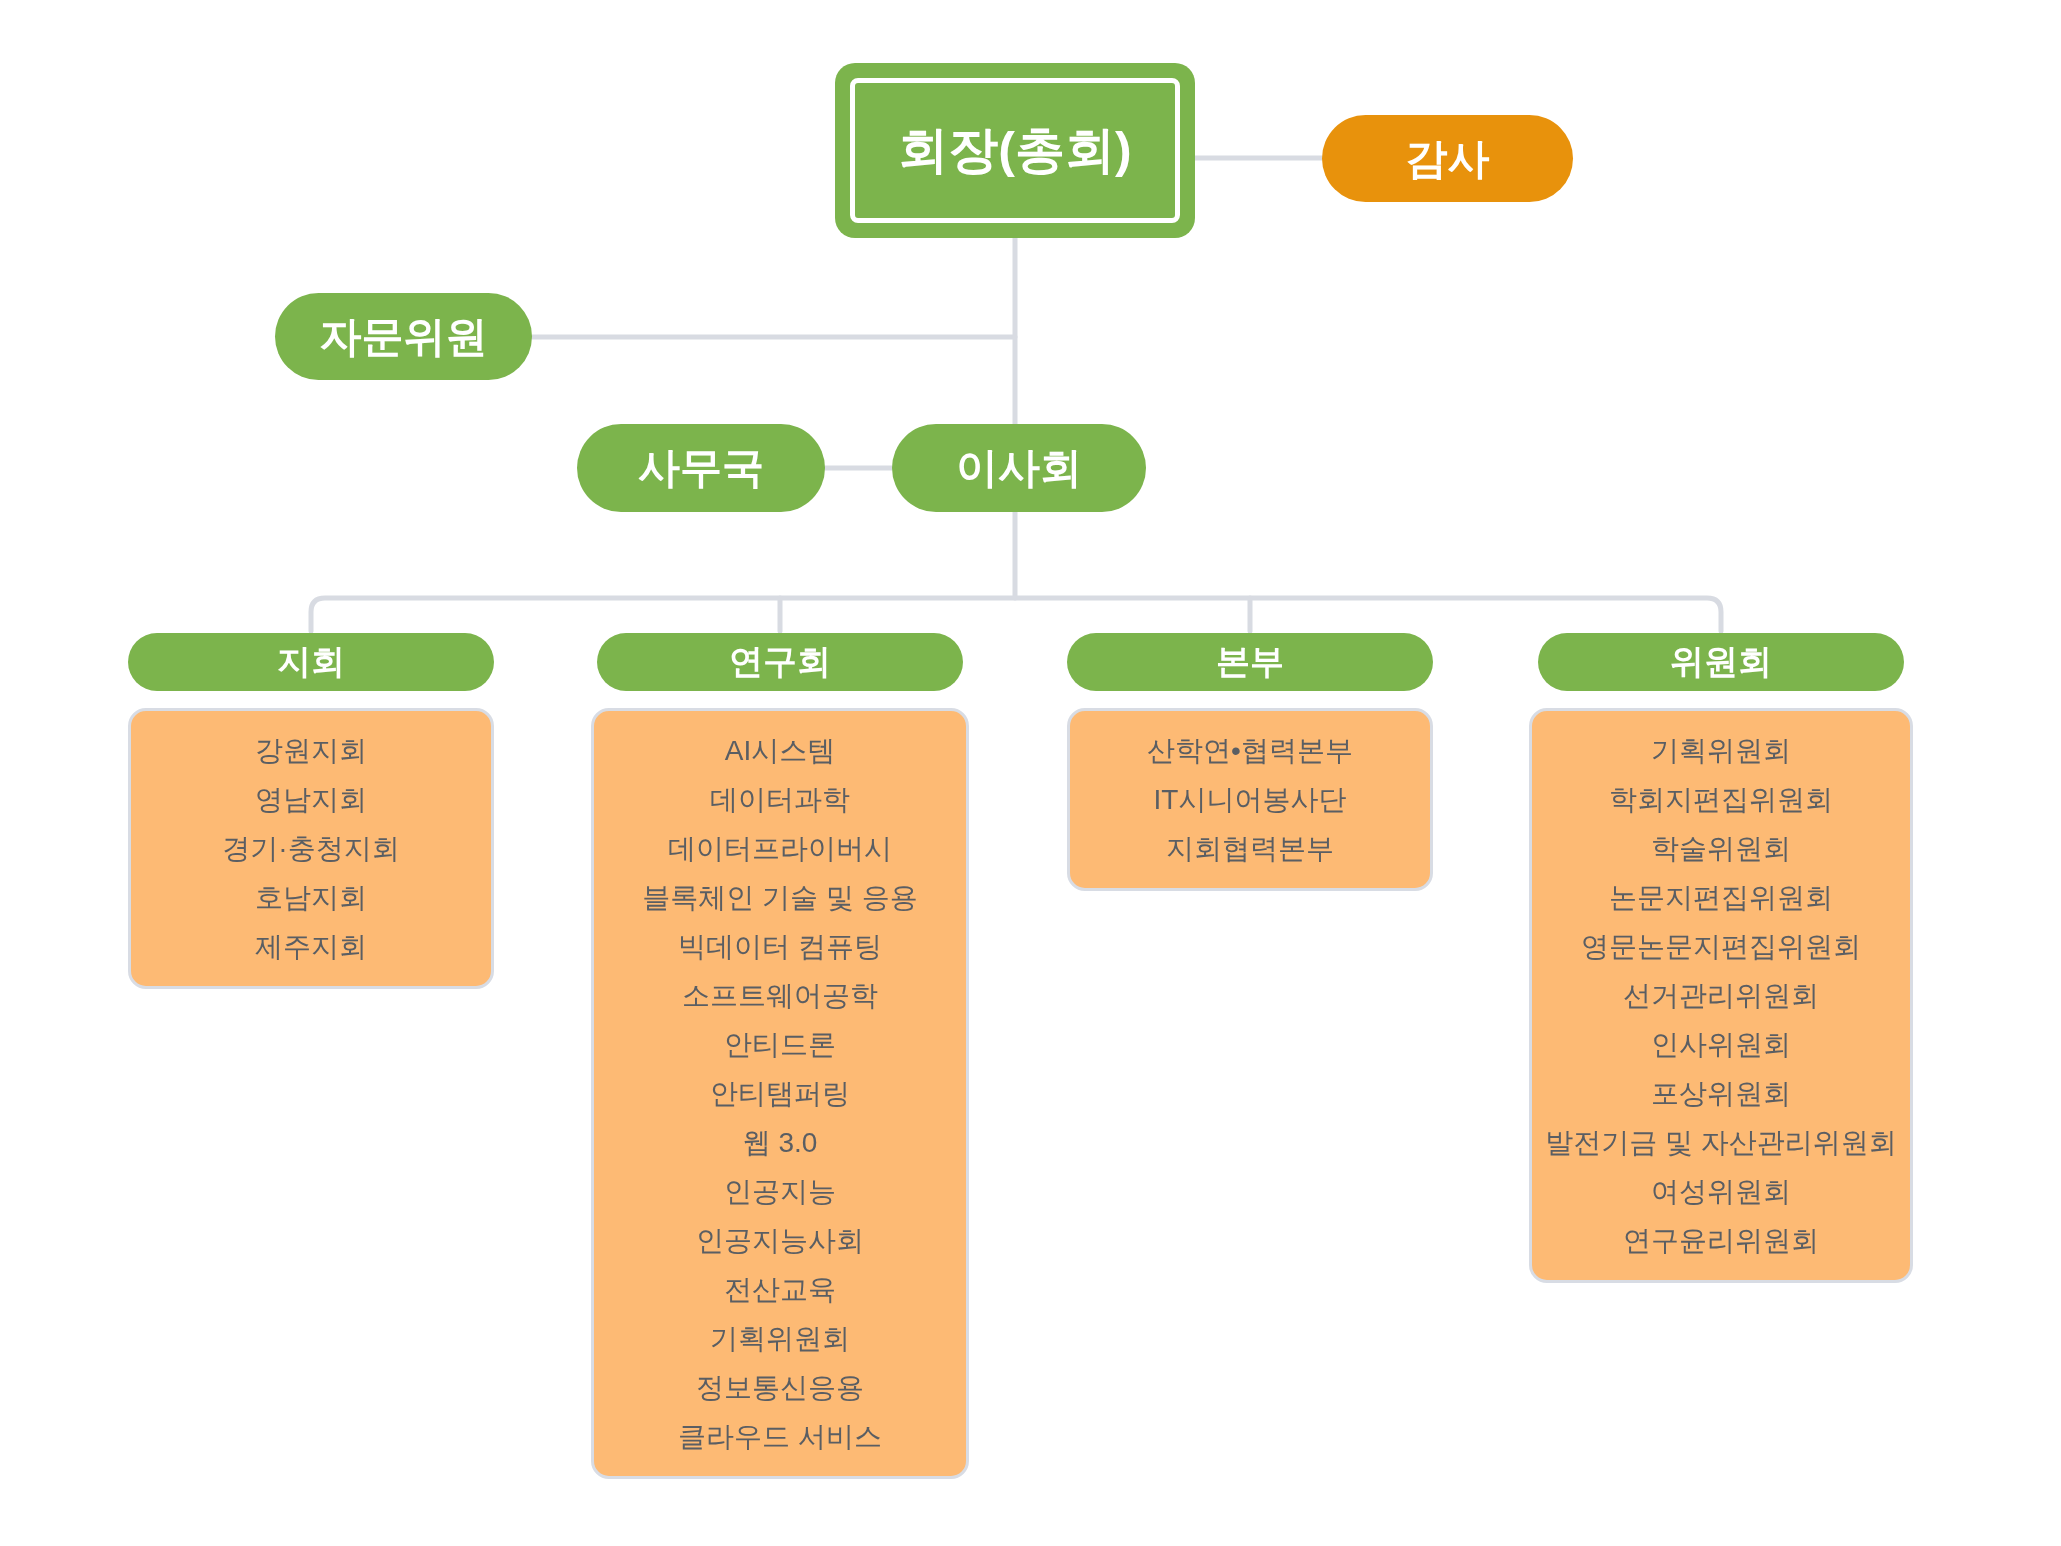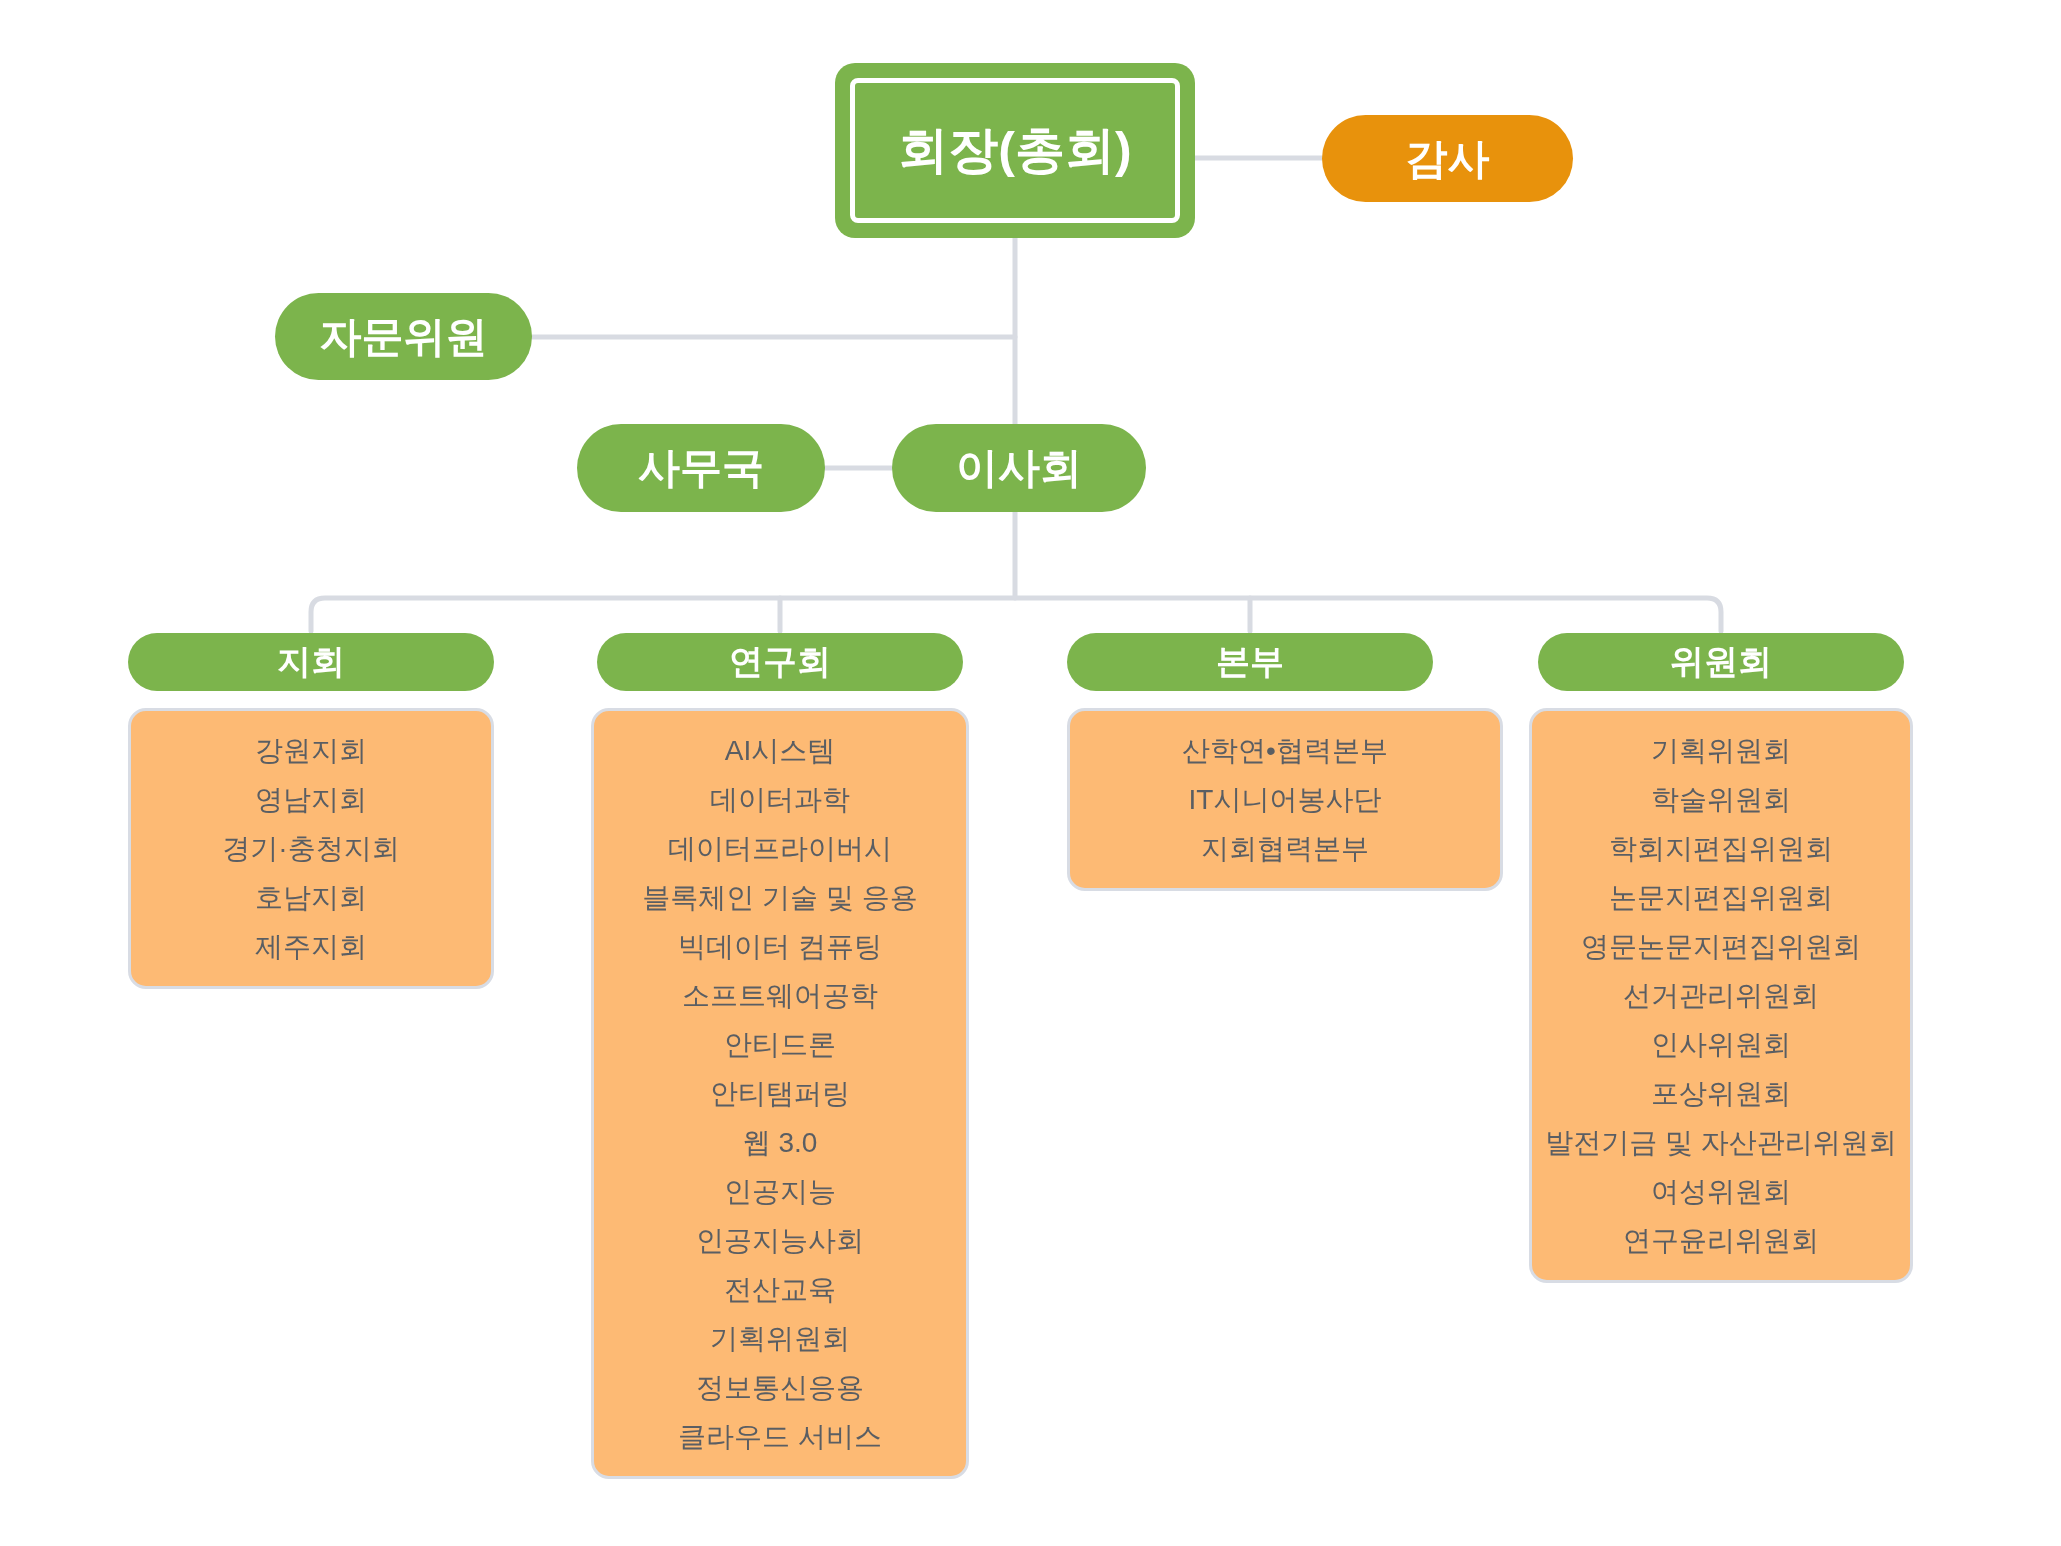--- a/index.html
+++ b/index.html
@@ -56,21 +56,21 @@
     position: absolute;
     top: 708px;
     box-sizing: border-box;
     background: #fdba74;
     border: 3px solid #d8dce4;
     border-radius: 18px;
     padding: 15px 2px;
   }
   .lb0 { left: 128px;  width: 366px; }
   .lb1 { left: 591px;  width: 378px; }
-  .lb2 { left: 1067px; width: 436px; }
+  .lb2 { left: 1067px; width: 366px; }
   .lb3 { left: 1529px; width: 384px; }
   .item {
     height: 49px;
     line-height: 49px;
     text-align: center;
     font-size: 28px;
     font-weight: 500;
     color: #5a5e63;
     white-space: nowrap;
   }
@@ -151,22 +151,22 @@
   </div>
 
   <div class="list-box lb2">
     <div class="item">산학연•협력본부</div>
     <div class="item">IT시니어봉사단</div>
     <div class="item">지회협력본부</div>
   </div>
 
   <div class="list-box lb3">
     <div class="item">기획위원회</div>
+    <div class="item">학회지편집위원회</div>
     <div class="item">학술위원회</div>
-    <div class="item">학회지편집위원회</div>
     <div class="item">논문지편집위원회</div>
     <div class="item">영문논문지편집위원회</div>
     <div class="item">선거관리위원회</div>
     <div class="item">인사위원회</div>
     <div class="item">포상위원회</div>
     <div class="item">발전기금 및 자산관리위원회</div>
     <div class="item">여성위원회</div>
     <div class="item">연구윤리위원회</div>
   </div>
 

